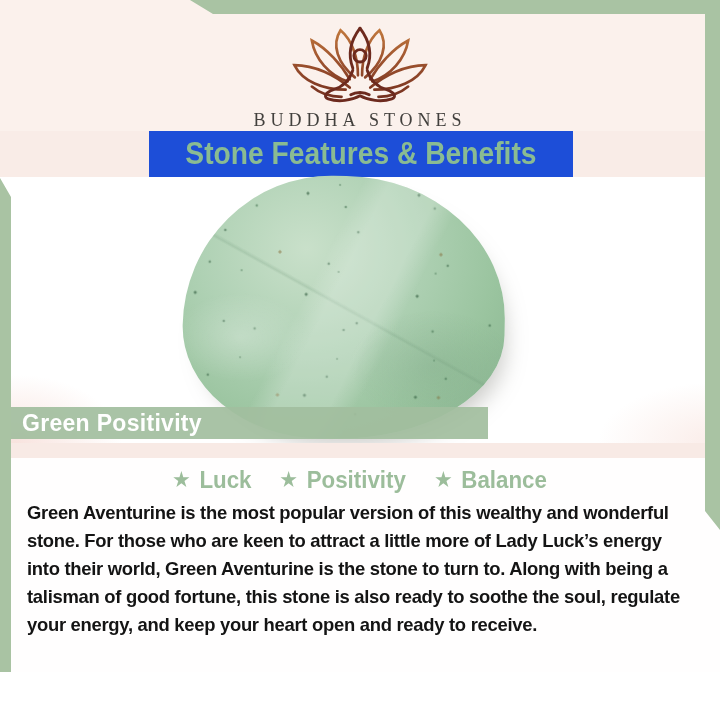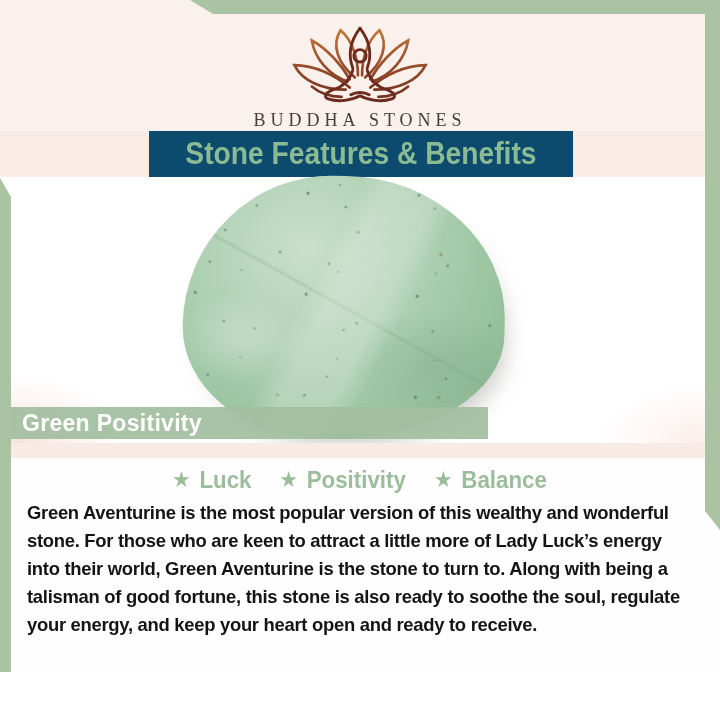--- a/index.html
+++ b/index.html
@@ -2,21 +2,21 @@
 <html><head>
 <meta charset="utf-8">
 <style>
   html,body{margin:0;padding:0;}
   body{font-family:"Liberation Sans","DejaVu Sans",sans-serif;background:#ffffff;}
   .page{position:relative;width:720px;height:672px;overflow:hidden;background:#ffffff;}
 
   
   .top-section{position:absolute;left:0;top:0;width:720px;height:177px;background:#fbf1ec;z-index:1;}
   .banner-row{position:absolute;left:0;top:131px;width:720px;height:46px;background:#f9ece7;}
-  .banner-strip{position:absolute;left:149px;top:0px;width:424px;height:46px;background:#0c4a6e;
+  .banner-strip{position:absolute;left:149px;top:0px;width:424px;height:46px;background:#1d4ed8;
     display:flex;align-items:center;justify-content:center;}
   .banner-title{font-size:31px;font-weight:bold;color:#8abb92;white-space:nowrap;
     display:inline-block;transform:scaleX(.91);letter-spacing:0;}
 
   .logo-wrap{position:absolute;left:0;top:22px;width:720px;text-align:center;}
   .brand-name{margin-top:2px;font-family:"Liberation Serif","DejaVu Serif",serif;
     font-size:18px;letter-spacing:5px;color:#42403d;font-weight:500;}
 
   .image-section{position:absolute;left:0;top:177px;width:720px;height:266px;z-index:1;
     background:

